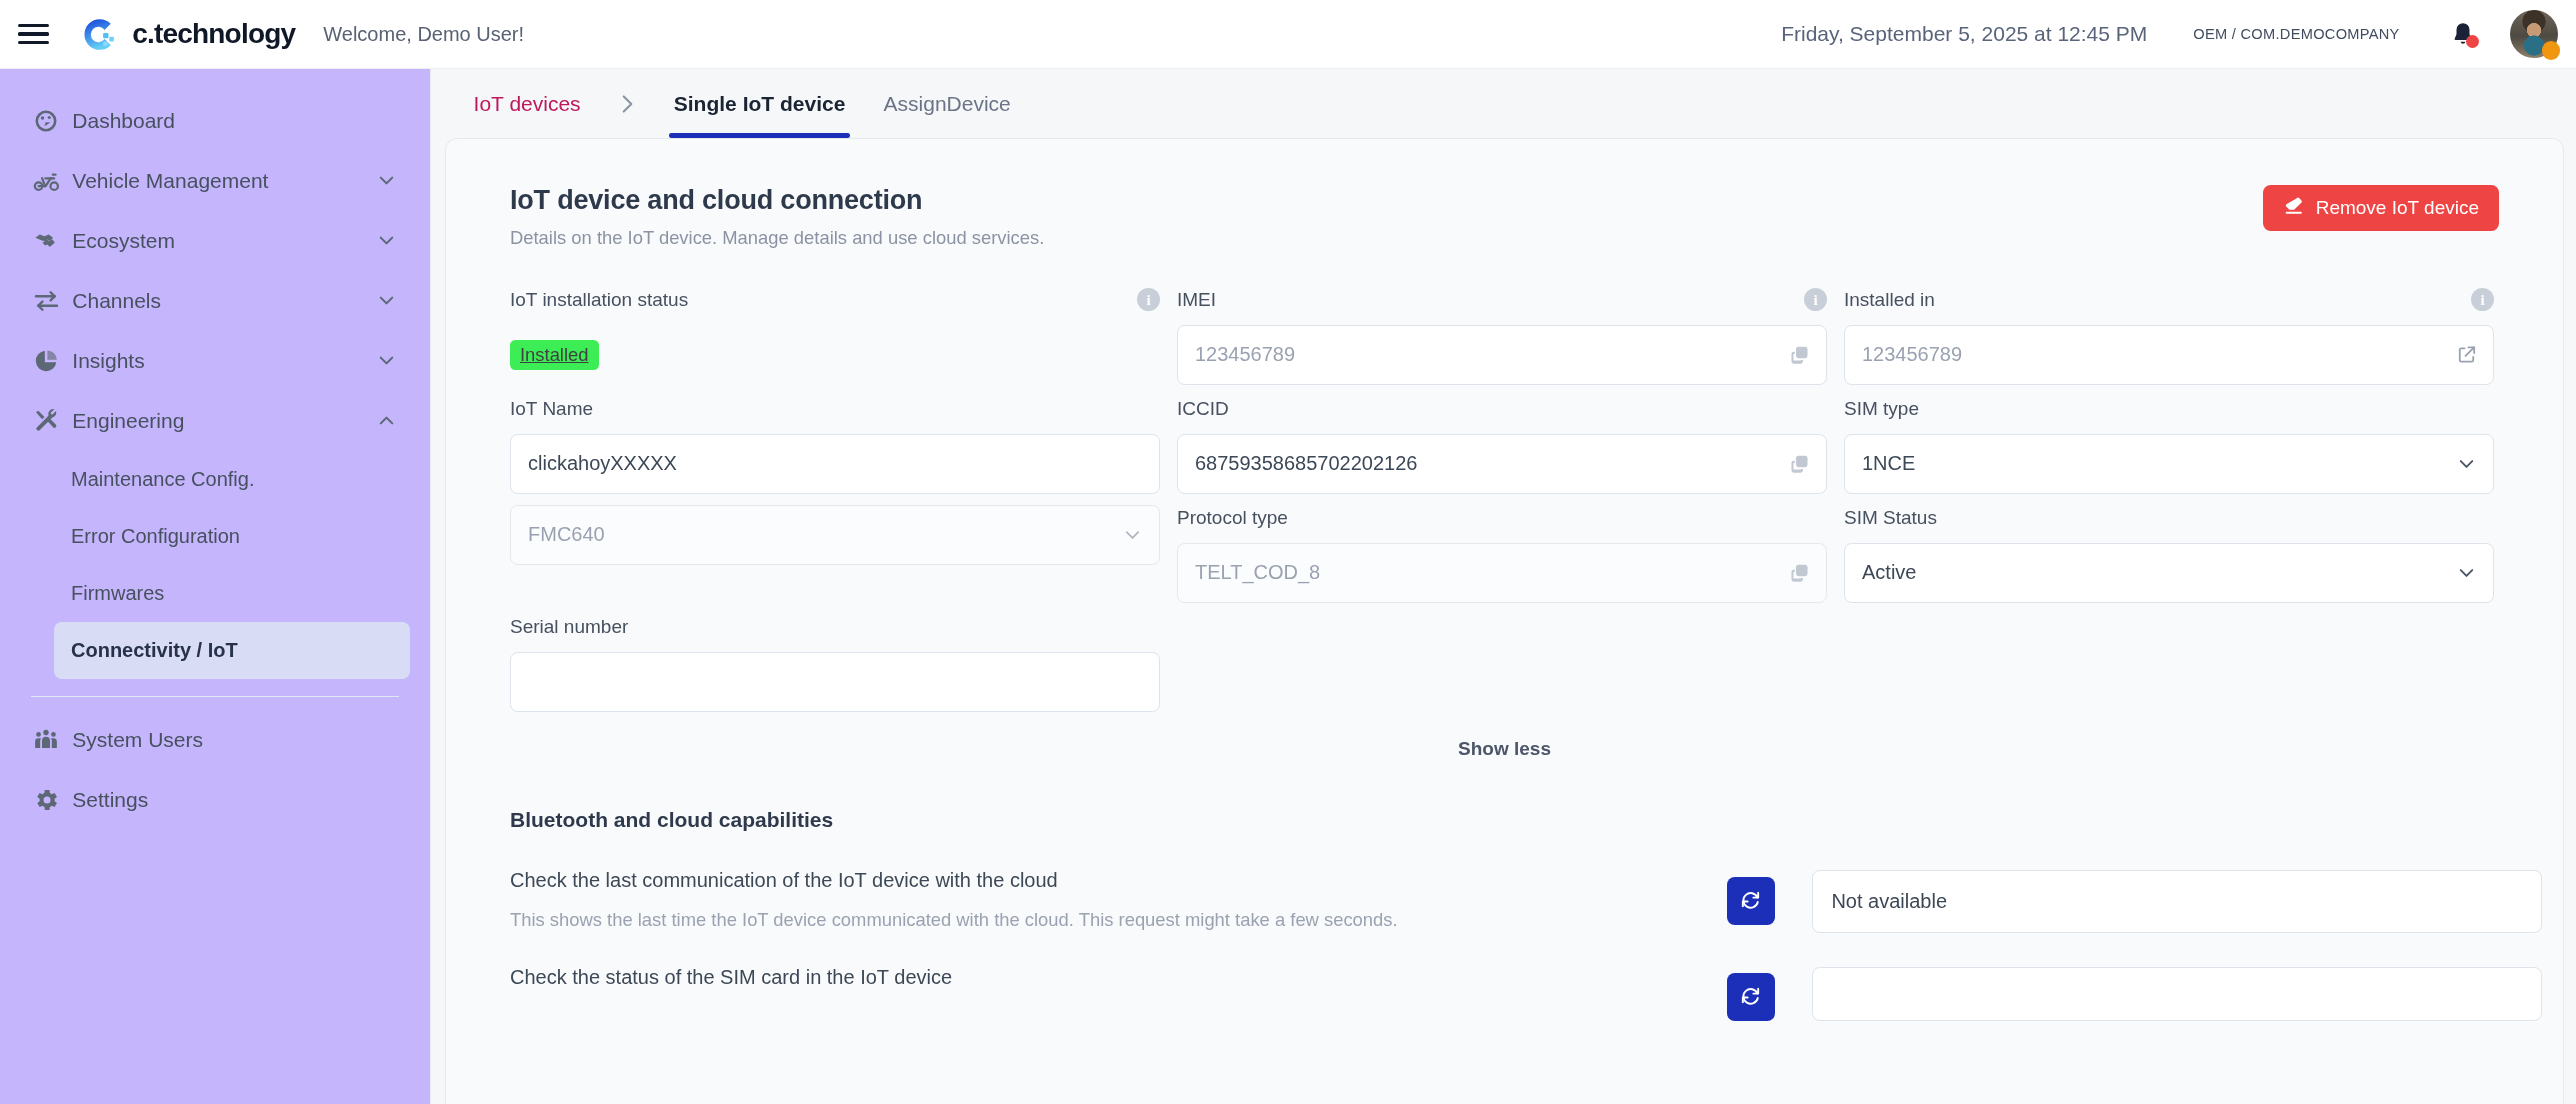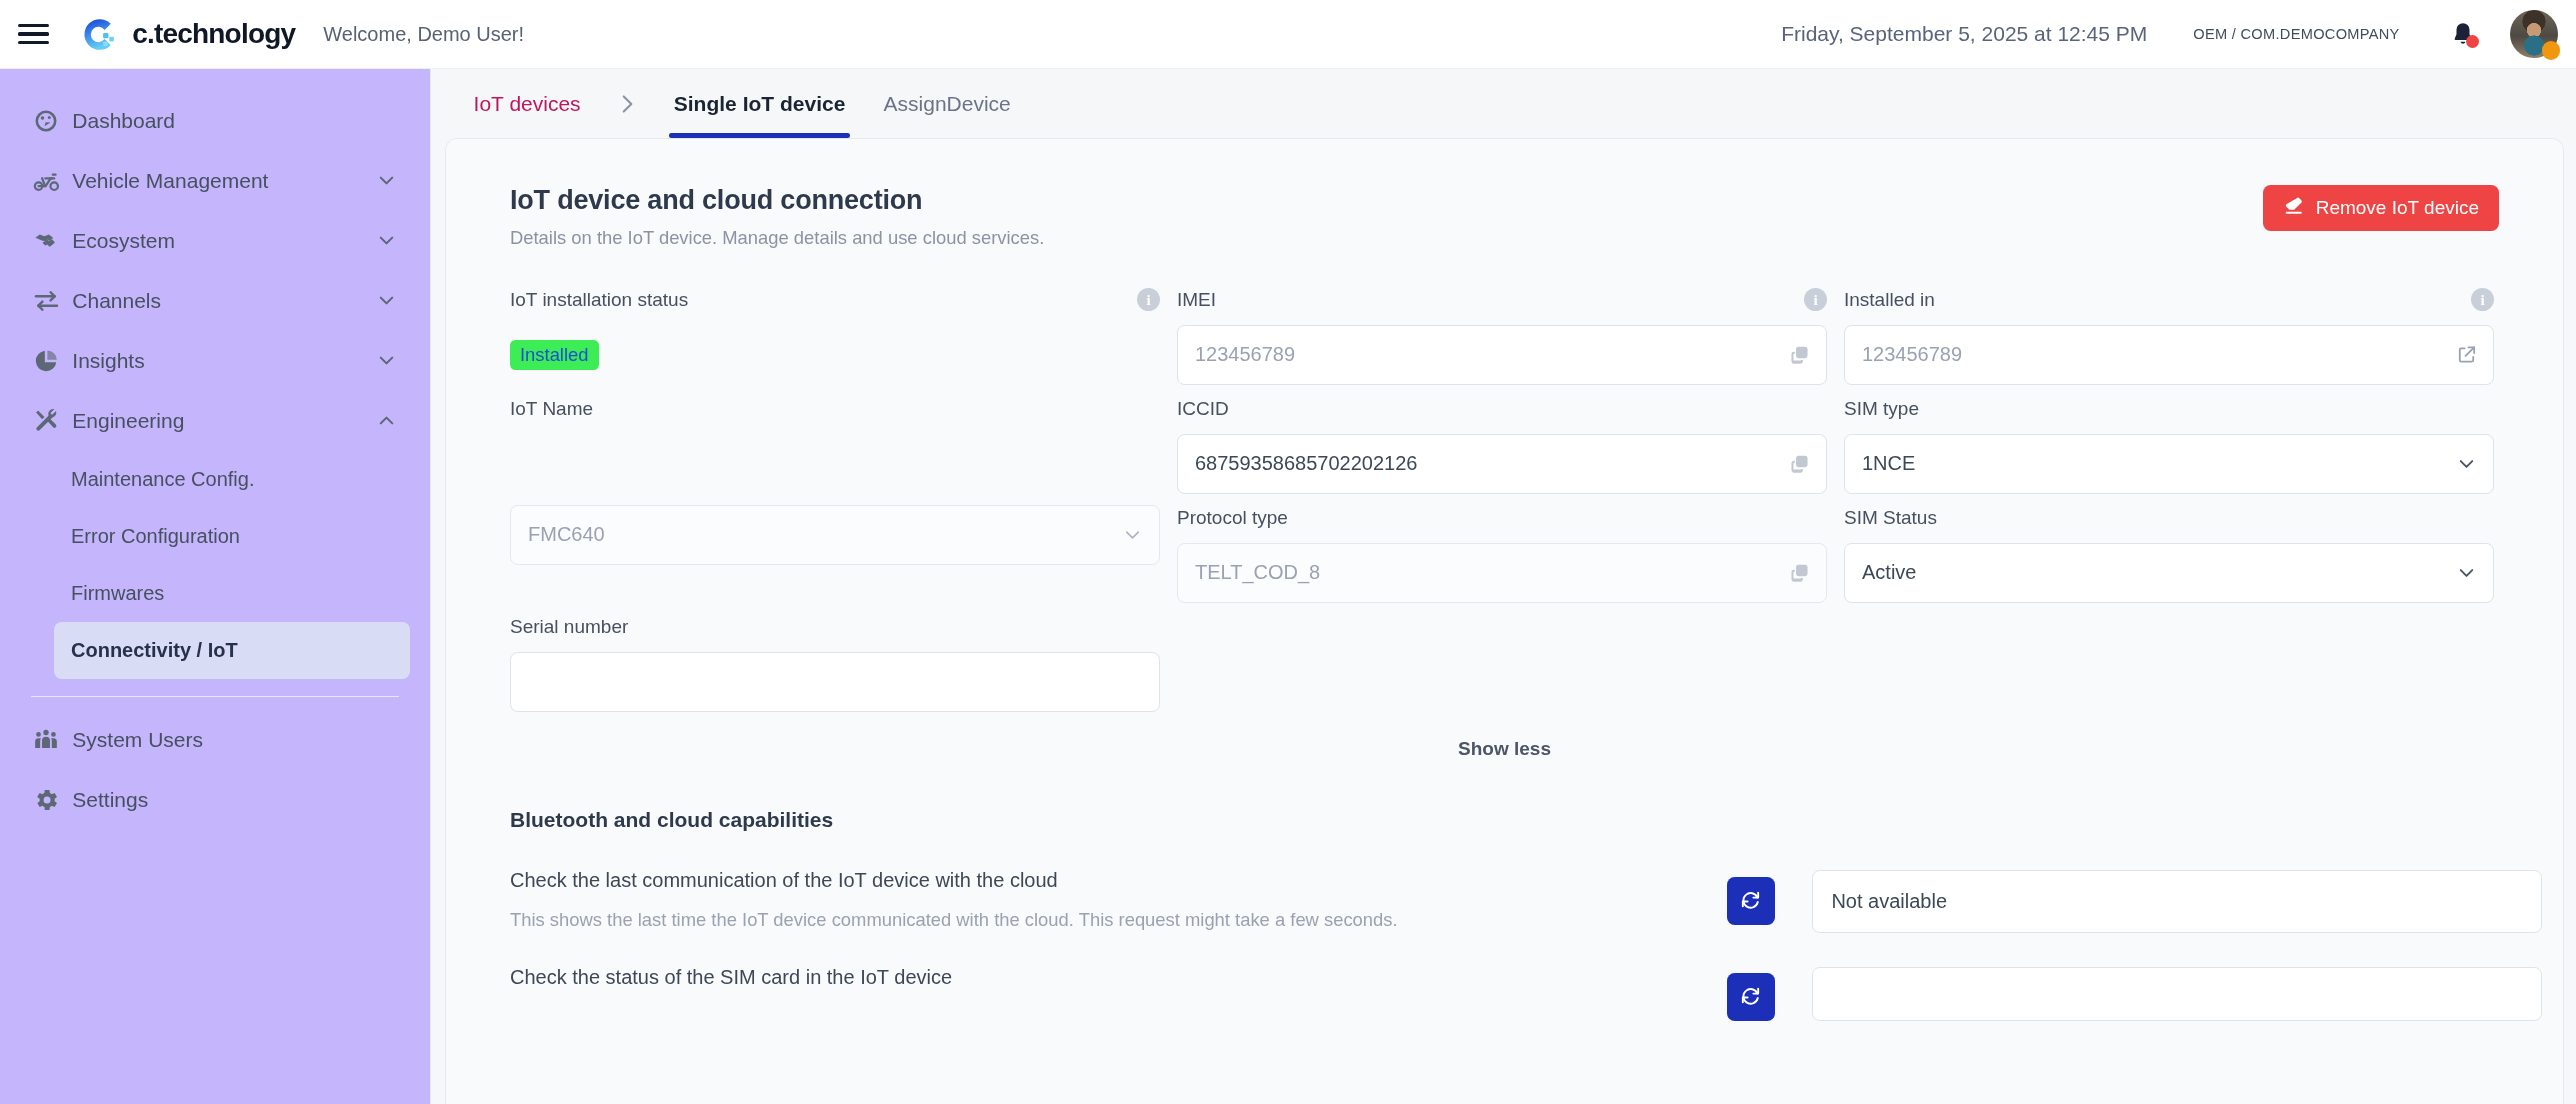--- a/index.html
+++ b/index.html
@@ -170,23 +170,23 @@
   .info-ico {
     width: 23px; height: 23px; border-radius: 50%;
     background: #c9cfd8; color: #fff;
     display: flex; align-items: center; justify-content: center;
     font-size: 15.3px; font-weight: 700; font-family: "Liberation Serif", serif;
     cursor: pointer;
   }
 
   .badge-installed {
     display: inline-block;
-    background: #3ded56; color: #1d4ed8;
+    background: #3ded56; color: #404040;
     font-size: 18.4px; font-weight: 400;
-    border-radius: 5.4px; padding: 3.8px 10px;
+    border-radius: 5.4px; padding: 3.8px 10px; text-decoration: underline;
   }
 
   .input {
     position: relative;
     height: 60px;
     background: #ffffff;
     border: 0.8px solid #dde3ea;
     border-radius: 7.7px;
     display: flex; align-items: center;
     padding: 0 46px 0 17px;
@@ -504,20 +504,23 @@
                   <line x1="11" y1="13" x2="20" y2="4"></line>
               </svg>
             </span>
           </div>
         </div>
 
         <div class="field">
           <div class="field-label">
             <span>IoT Name</span>
           </div>
+          <div class="input empty">
+            <span class="input-text">clickahoyXXXXX</span>
+          </div>
         </div>
 
         <div class="field">
           <div class="field-label">
             <span>ICCID</span>
           </div>
           <div class="input">
             <span class="input-text">68759358685702202126</span>
             <span class="input-adorn">
               <svg width="23" height="23" viewBox="0 0 24 24" fill="#c2c8d2">

